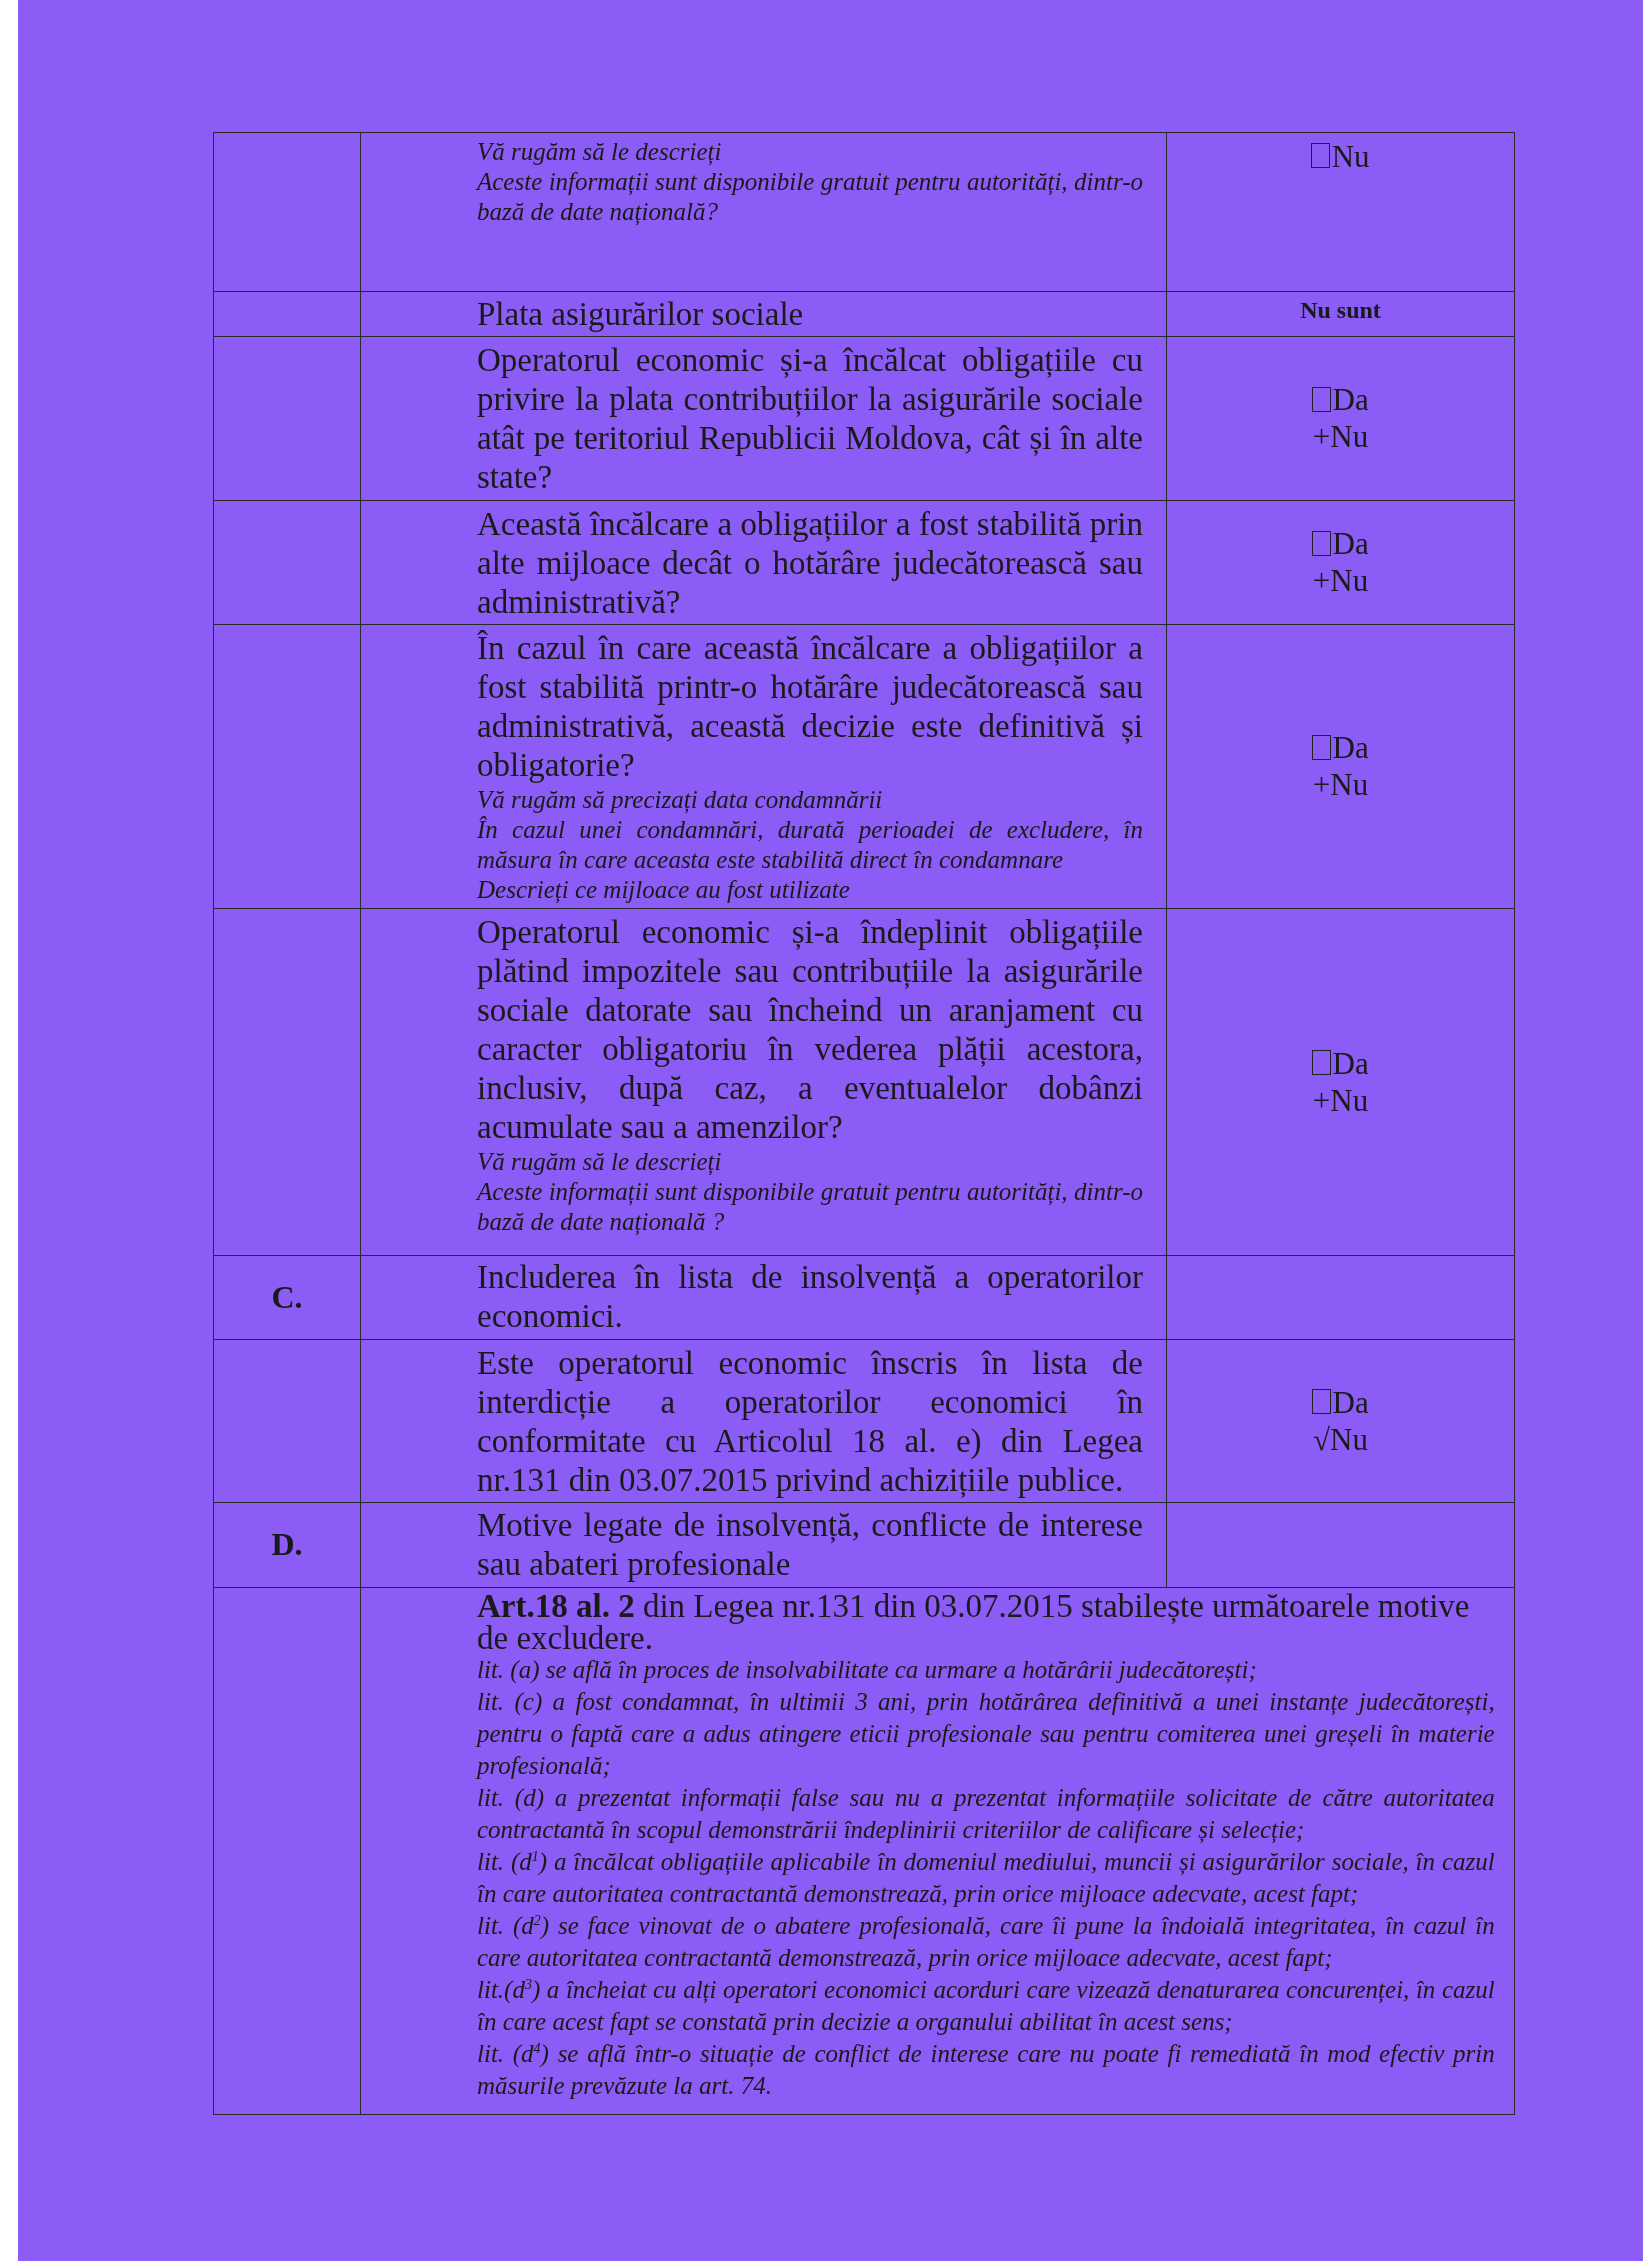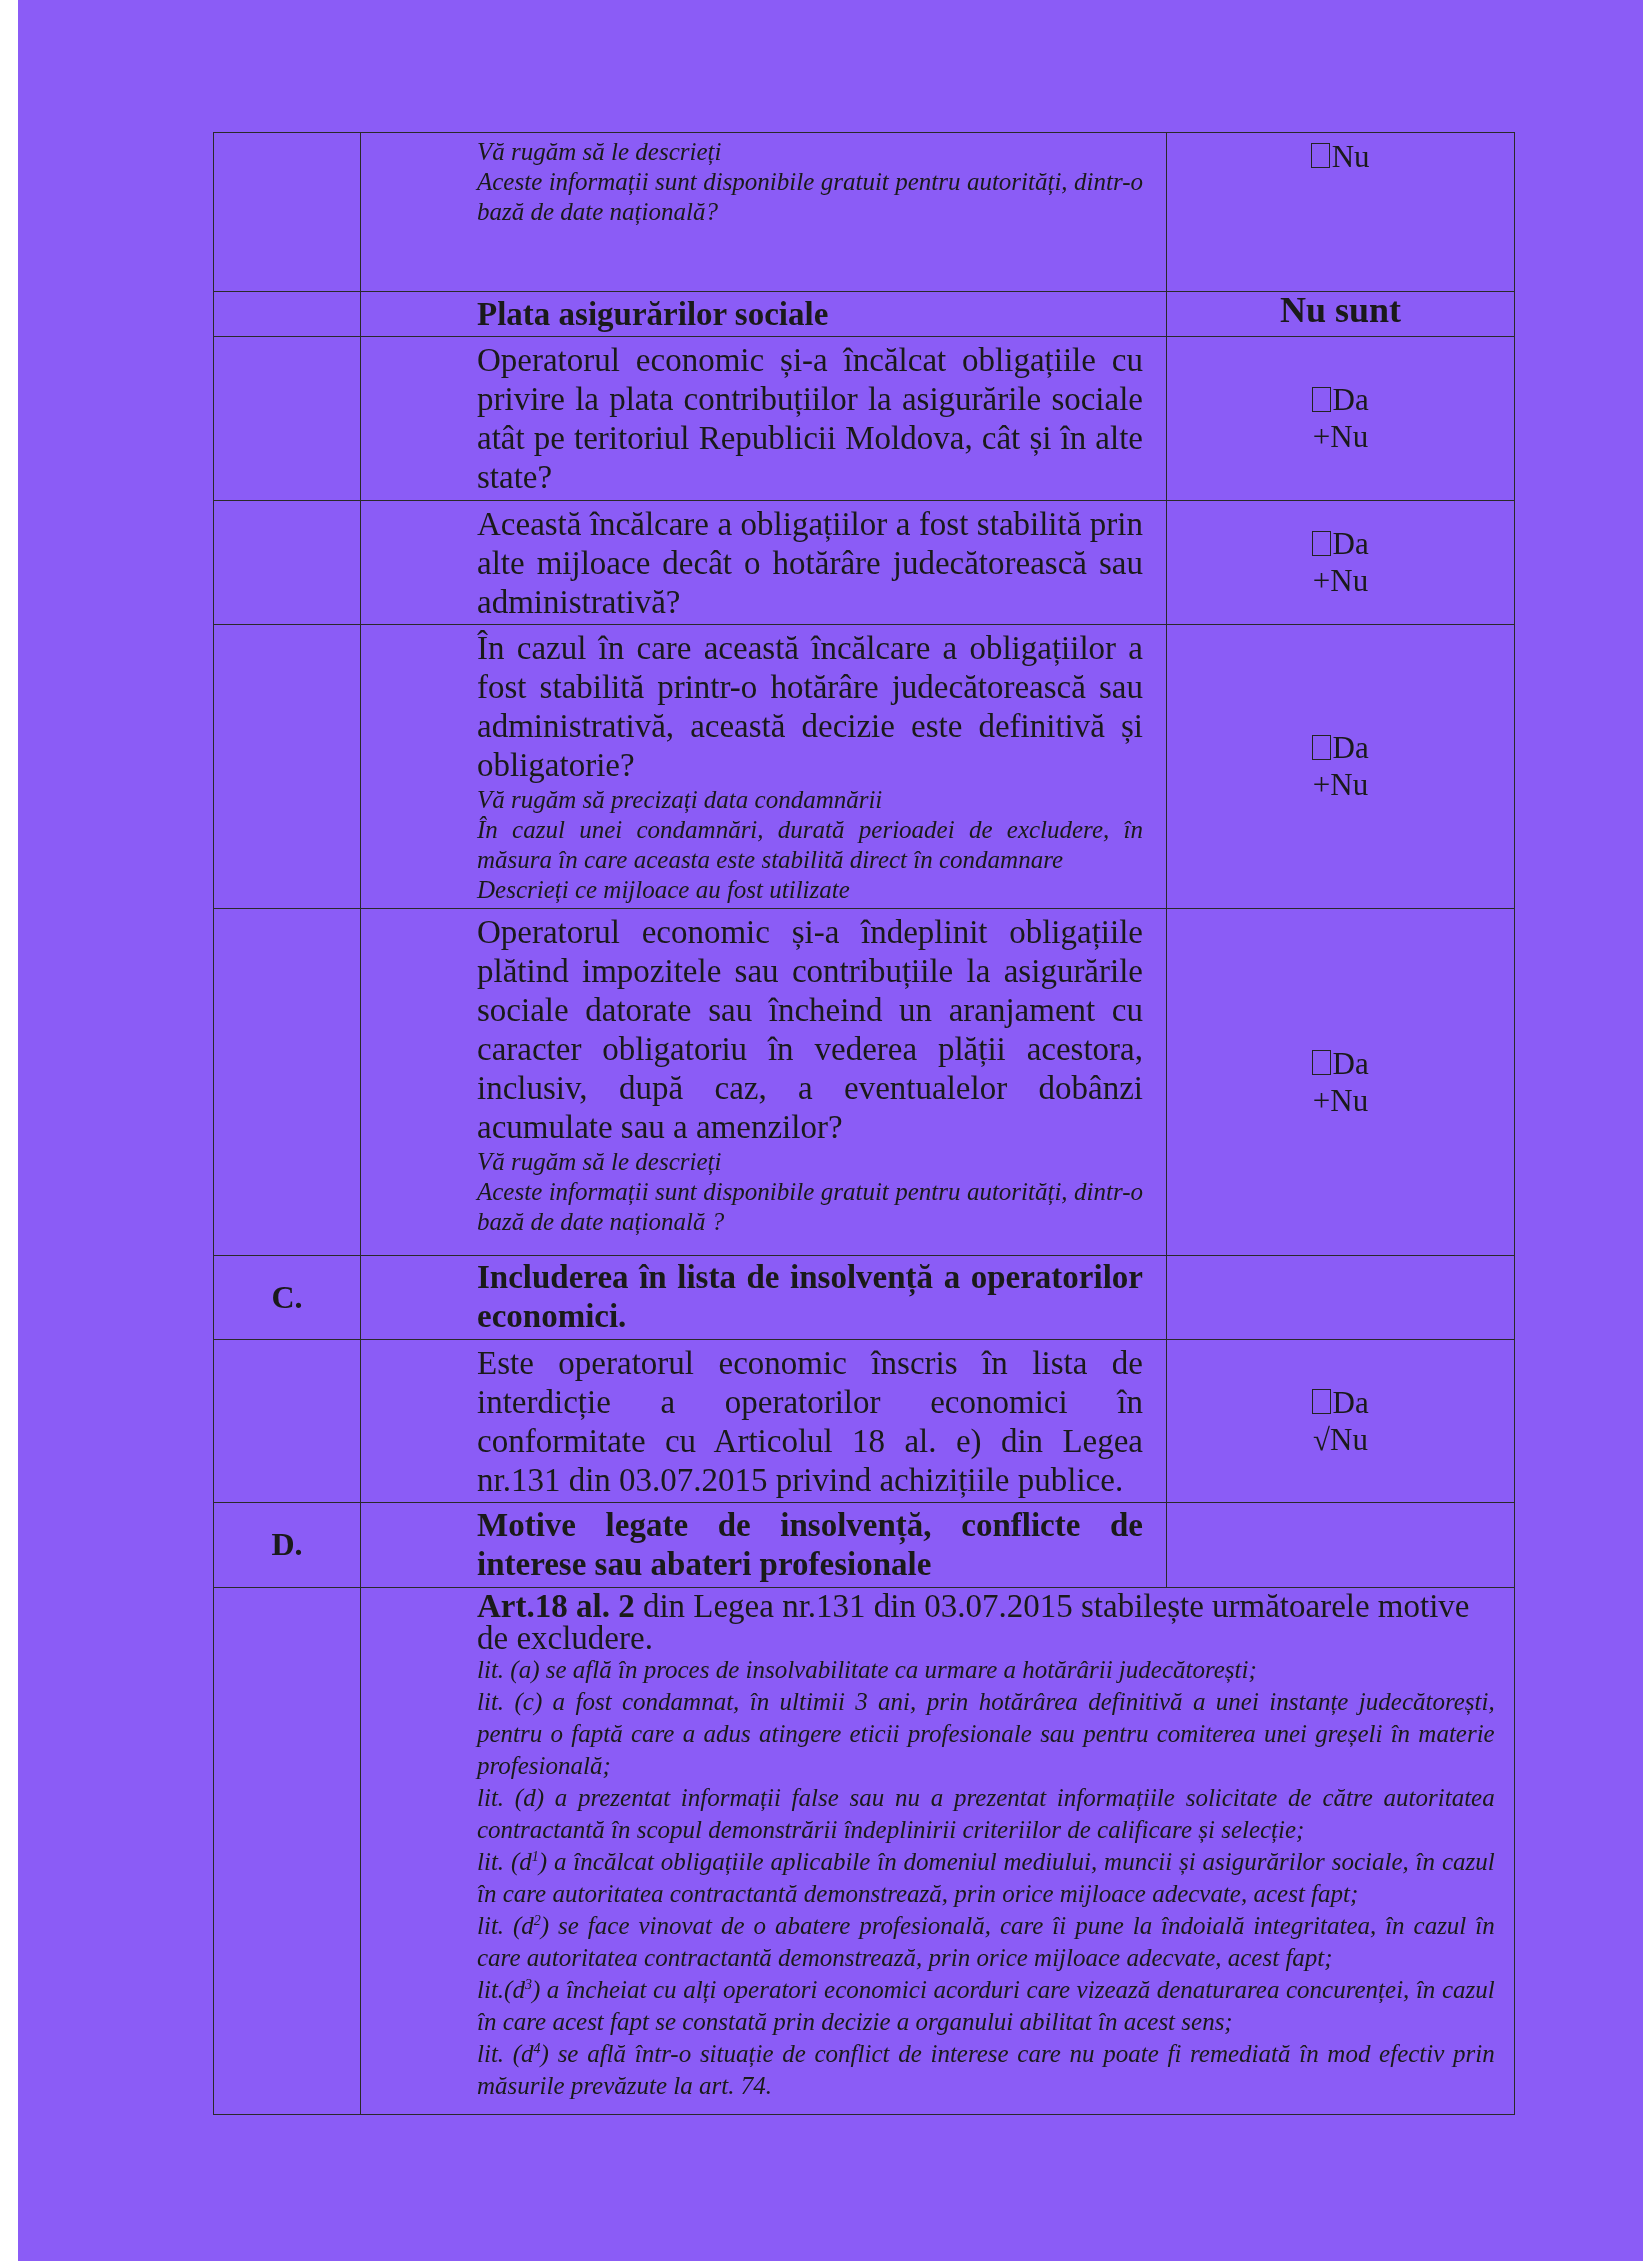--- a/index.html
+++ b/index.html
@@ -5,21 +5,21 @@
   html, body { margin:0; padding:0; background:#fff; }
   body { width:1644px; height:2261px; position:relative; overflow:hidden;
          font-family:"Liberation Serif","DejaVu Serif",serif; color:#1a1a1a; }
   .page { position:absolute; left:18px; top:0; width:1640px; height:2261px; background:#8b5cf6; }
   table.form { position:absolute; left:195px; top:132px; width:1301px; border-collapse:collapse; table-layout:fixed; }
   table.form td { border:1.9px solid #2a2a2a; vertical-align:top; padding:0; }
   col.c1 { width:147px; } col.c2 { width:806px; } col.c3 { width:348px; }
   .q { padding:3.9px 23px 2.6px 116px; font-size:33px; line-height:39px; text-align:justify; }
   .q2 { padding:2.6px 13px 2.6px 116px; font-size:33px; line-height:39px; text-align:justify; }
   .it { font-style:italic; font-size:25px; line-height:30px; text-align:justify; display:block; }
-  .hdr { font-weight:bold; font-size:33px; line-height:39px; padding:2.6px 23px 2.6px 116px; text-align:justify; }
+  .hdr { font-weight:normal; font-size:33px; line-height:39px; padding:2.6px 23px 2.6px 116px; text-align:justify; }
   .ans { text-align:center; font-size:31px; line-height:37px; display:flex; flex-direction:column; align-items:center; justify-content:center; height:100%; }
   .ans .opt { display:block; }
   .box { display:inline-block; width:17px; height:23px; border:1.3px solid #222; vertical-align:-1.3px; margin-right:1.3px; }
   .sec { font-weight:bold; font-size:32px; text-align:center; vertical-align:middle !important; }
   .body-d { padding:2.6px 19.3px 3.9px 116px; }
   .body-d .intro { font-size:33px; line-height:32px; }
   .body-d .lit { font-style:italic; font-size:25px; line-height:32px; text-align:justify; }
   sup { font-size:14px; line-height:0; }
 </style>
 </head>
@@ -48,21 +48,21 @@
       </div>
     </td>
   </tr>
 
   <tr style="height:37px">
     <td></td>
     <td>
       <div class="hdr">Plata asigurărilor sociale</div>
     </td>
     <td>
-      <div style="text-align:center;font-weight:bold;font-size:36px;line-height:37px">Nu sunt</div>
+      <div style="text-align:center;font-weight:bold;font-size:24px;line-height:37px">Nu sunt</div>
     </td>
   </tr>
 
   <tr style="height:147px">
     <td></td>
     <td>
       <div class="q">Operatorul economic și-a încălcat obligațiile cu privire la plata contribuțiilor la asigurările sociale atât pe teritoriul Republicii Moldova, cât și în alte state?</div>
     </td>
     <td style="vertical-align:middle">
       <div class="ans">

